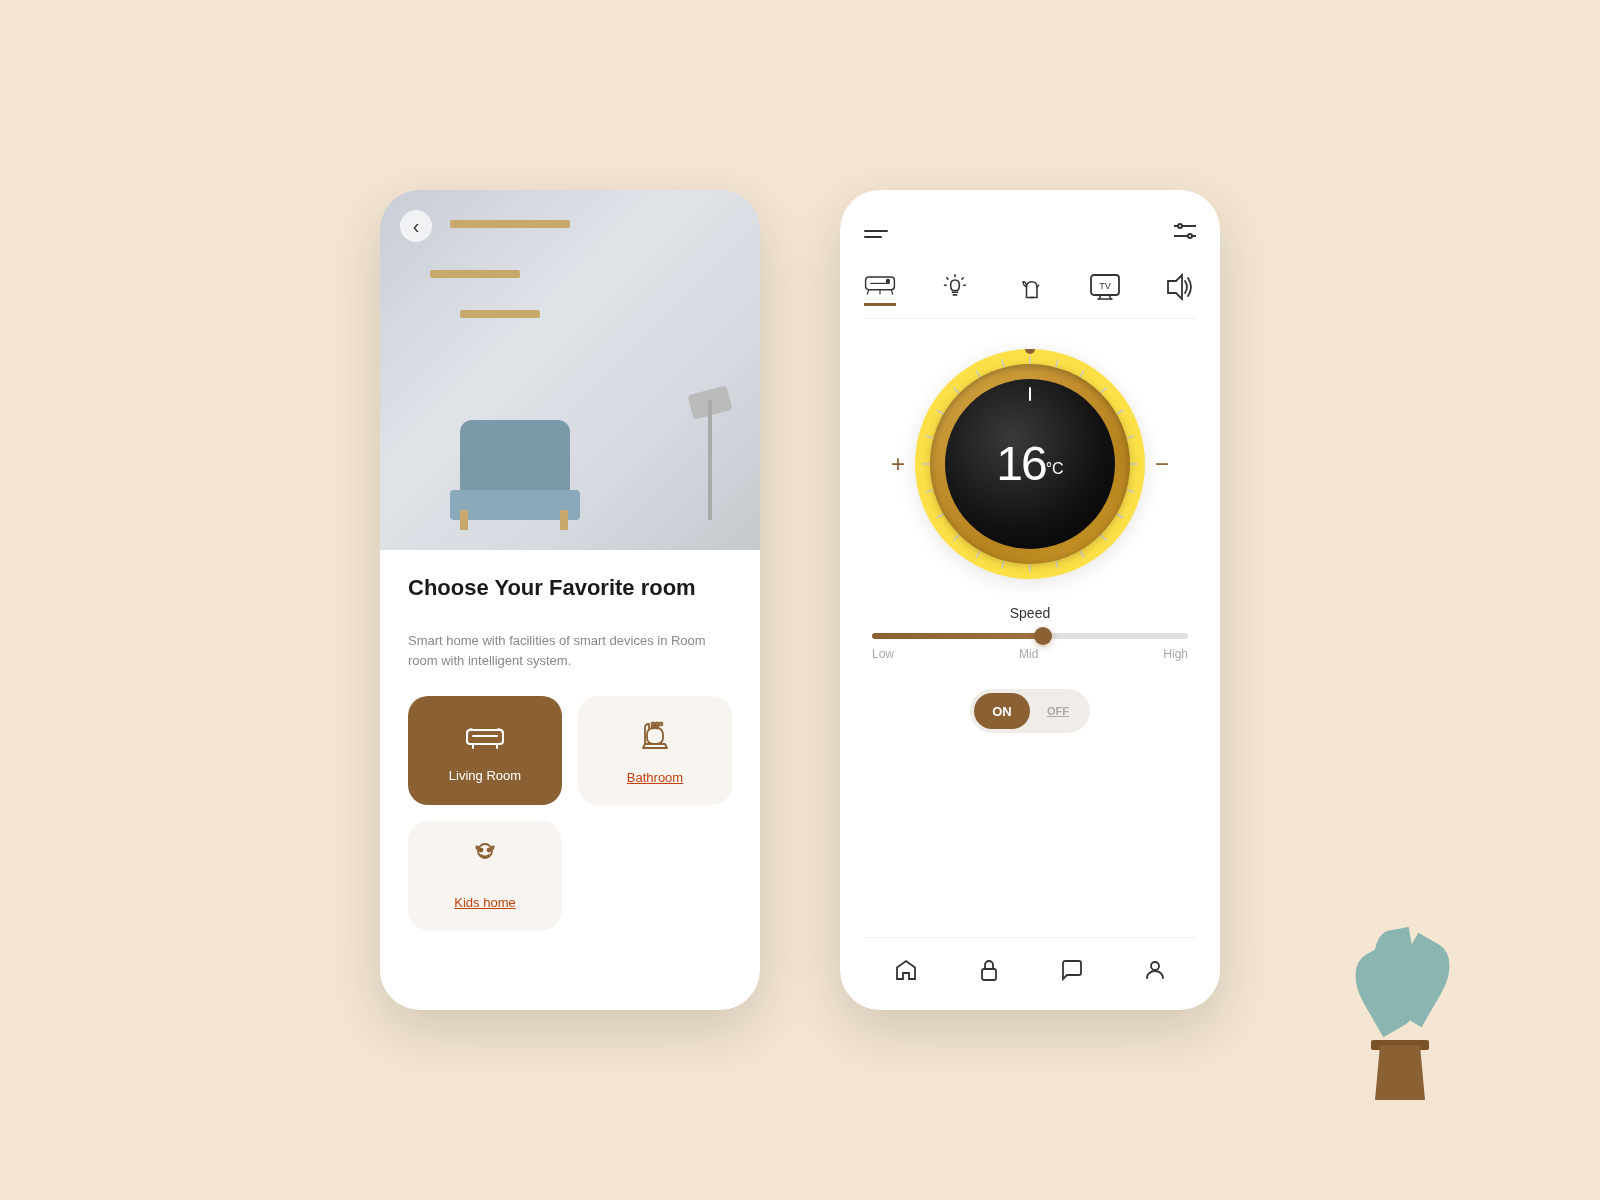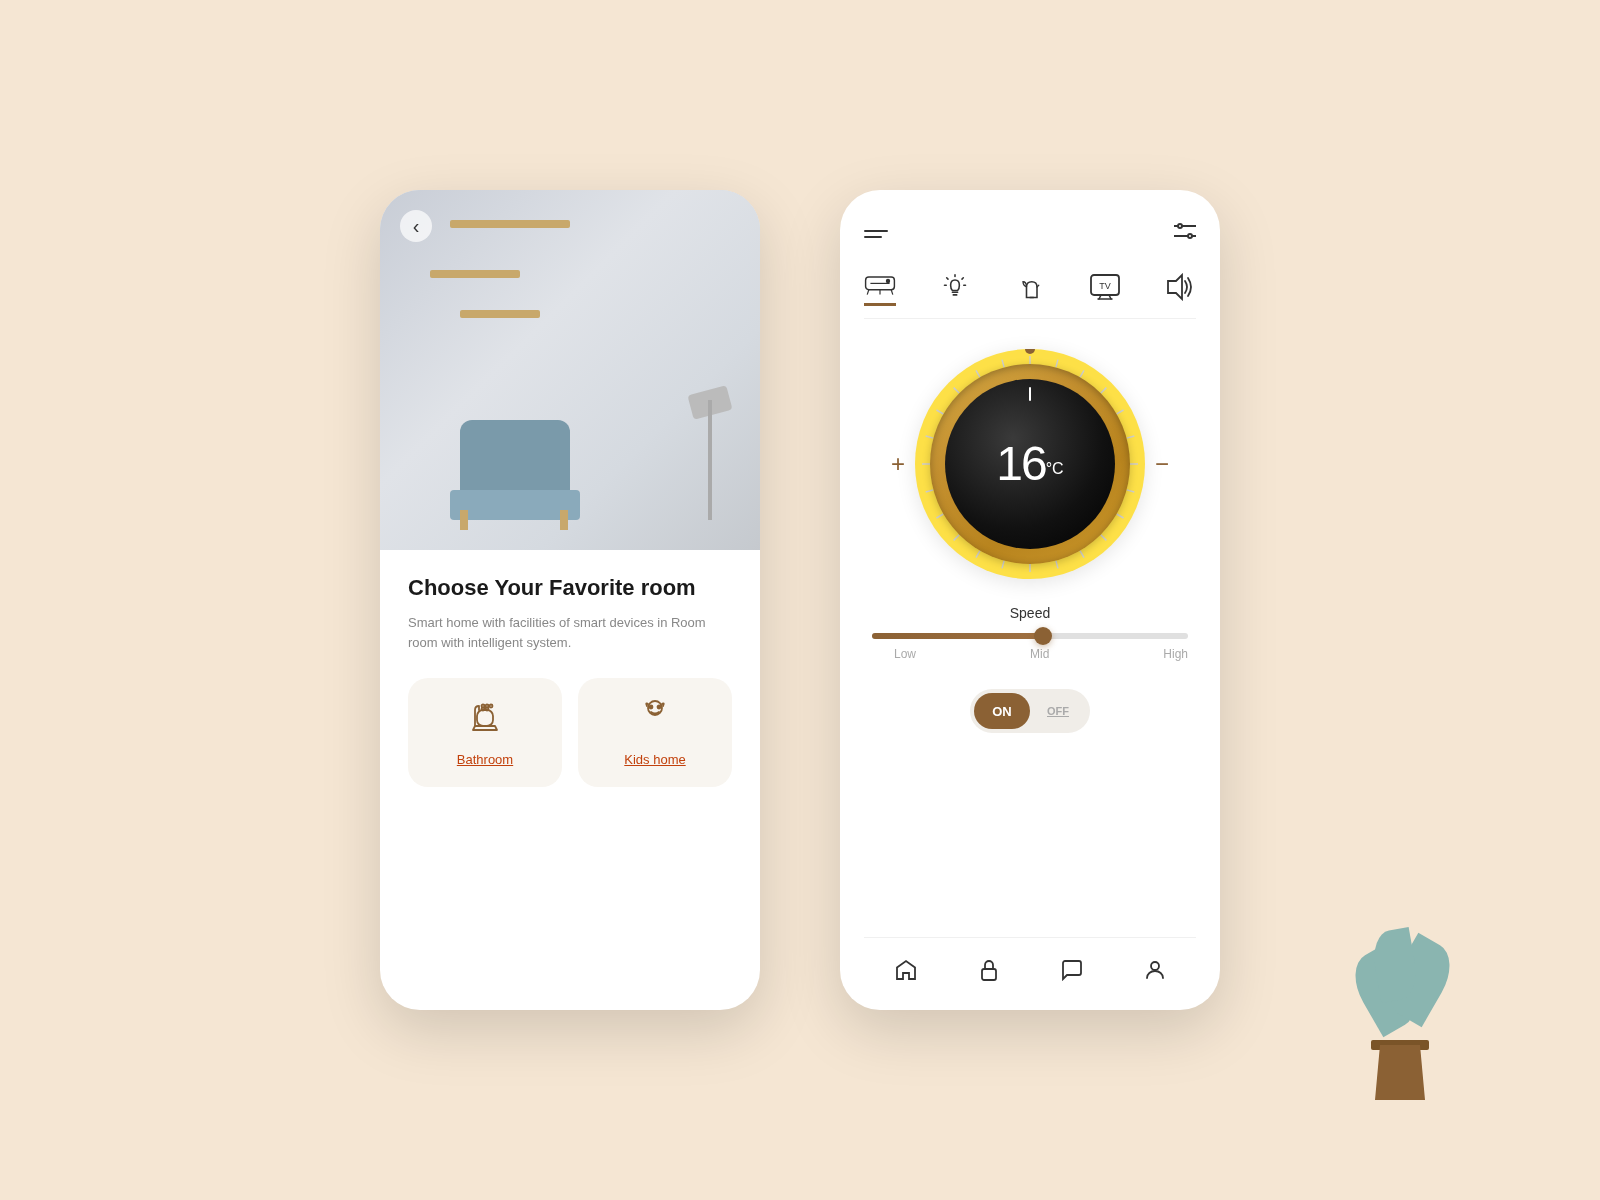--- a/index.html
+++ b/index.html
@@ -121,21 +121,21 @@
 
     .phone-left .content-area {
       padding: 24px 28px;
       flex: 1;
       overflow: hidden;
     }
     .content-area h2 {
       font-size: 22px;
       font-weight: 700;
       color: #1a1a1a;
-      margin-bottom: 10px;
+      margin-bottom: 28px;
       line-height: 1.3;
     }
     .content-area p {
       font-size: 13px;
       color: #888;
       line-height: 1.6;
       margin-bottom: 24px;
     }
     .room-grid {
       display: grid;
@@ -347,21 +347,20 @@
       height: 18px;
       background: #8B6134;
       border-radius: 50%;
       box-shadow: 0 2px 6px rgba(139,97,52,0.4);
     }
     .speed-labels {
       display: flex;
       justify-content: space-between;
       margin-top: 8px;
       padding: 0 8px;
-      margin-left: 22px;
     }
     .speed-labels span {
       font-size: 12px;
       color: #aaa;
     }
 
     
     .toggle-section {
       display: flex;
       justify-content: center;
@@ -507,20 +506,32 @@
           <div class="chair-leg2"></div>
         </div>
       </div>
       <div class="back-btn">‹</div>
     </div>
     <div class="content-area">
       <h2>Choose Your Favorite room</h2>
       <p>Smart home with facilities of smart devices in Room room with intelligent system.</p>
       <div class="room-grid">
 
+        <div class="room-item active">
+          <div class="room-icon">
+            <svg width="40" height="32" viewBox="0 0 40 32" fill="none" stroke="#fff" stroke-width="2" stroke-linecap="round" stroke-linejoin="round">
+              <rect x="2" y="12" width="36" height="14" rx="3"></rect>
+              <path d="M2 16 C2 12 6 10 8 12"></path>
+              <path d="M38 16 C38 12 34 10 32 12"></path>
+              <path d="M8 26 L8 30M32 26 L32 30"></path>
+              <path d="M8 18 L32 18"></path>
+            </svg>
+          </div>
+          <span class="room-label">Living Room</span>
+        </div>
 
         <div class="room-item inactive">
           <div class="room-icon">
             <svg width="36" height="36" viewBox="0 0 36 36" fill="none" stroke="#8B6134" stroke-width="1.8" stroke-linecap="round" stroke-linejoin="round">
               <path d="M8 28 L28 28 L30 32 L6 32 Z"></path>
               <path d="M8 28 L8 12 Q8 8 12 8 L12 12"></path>
               <rect x="10" y="12" width="16" height="16" rx="6"></rect>
               <circle cx="16" cy="8" r="1.5"></circle>
               <circle cx="20" cy="8" r="1.5"></circle>
               <circle cx="24" cy="8" r="1.5"></circle>

